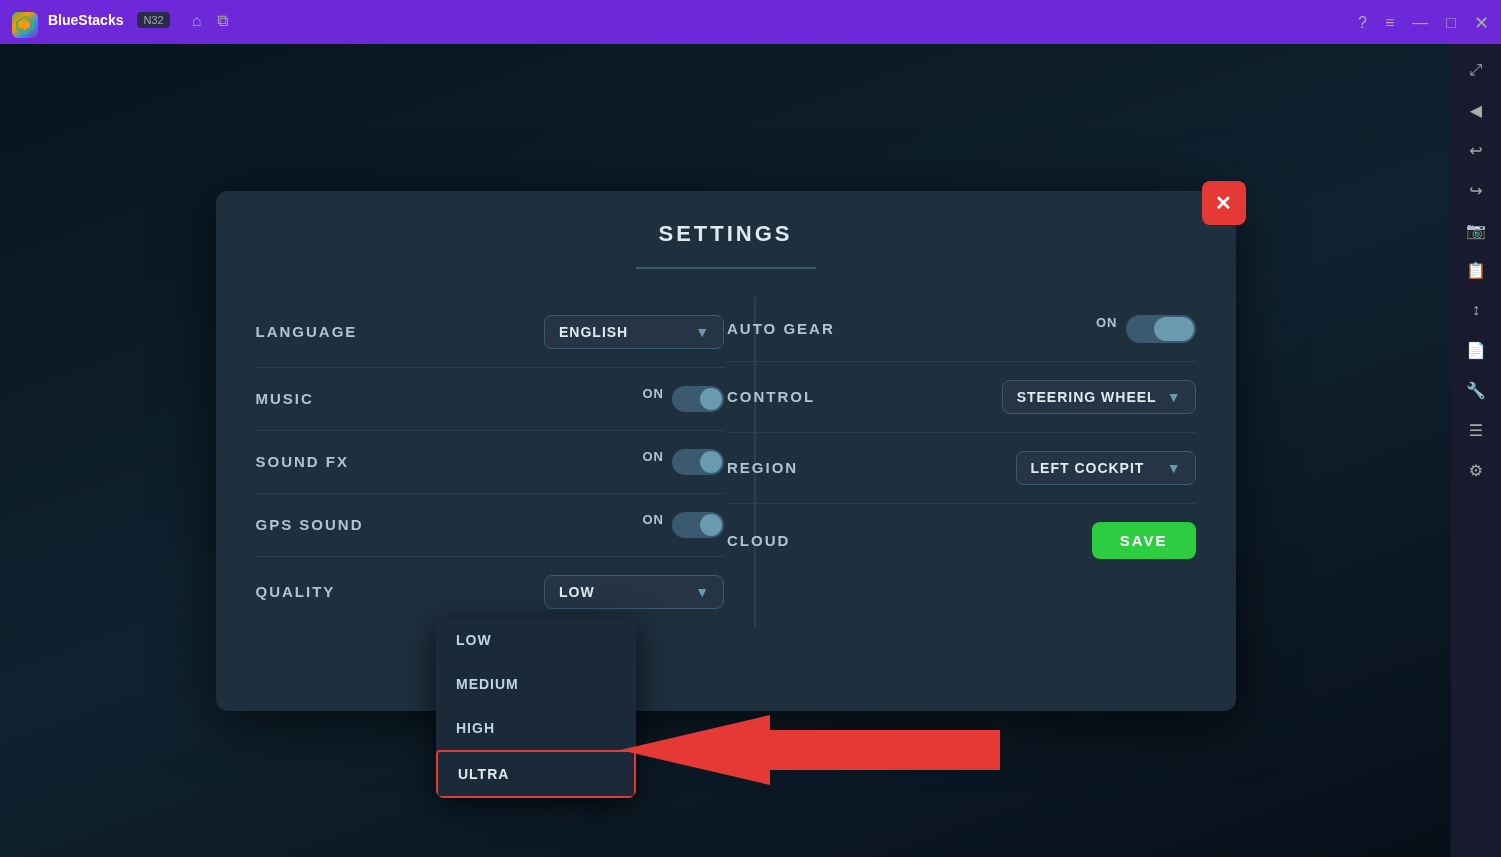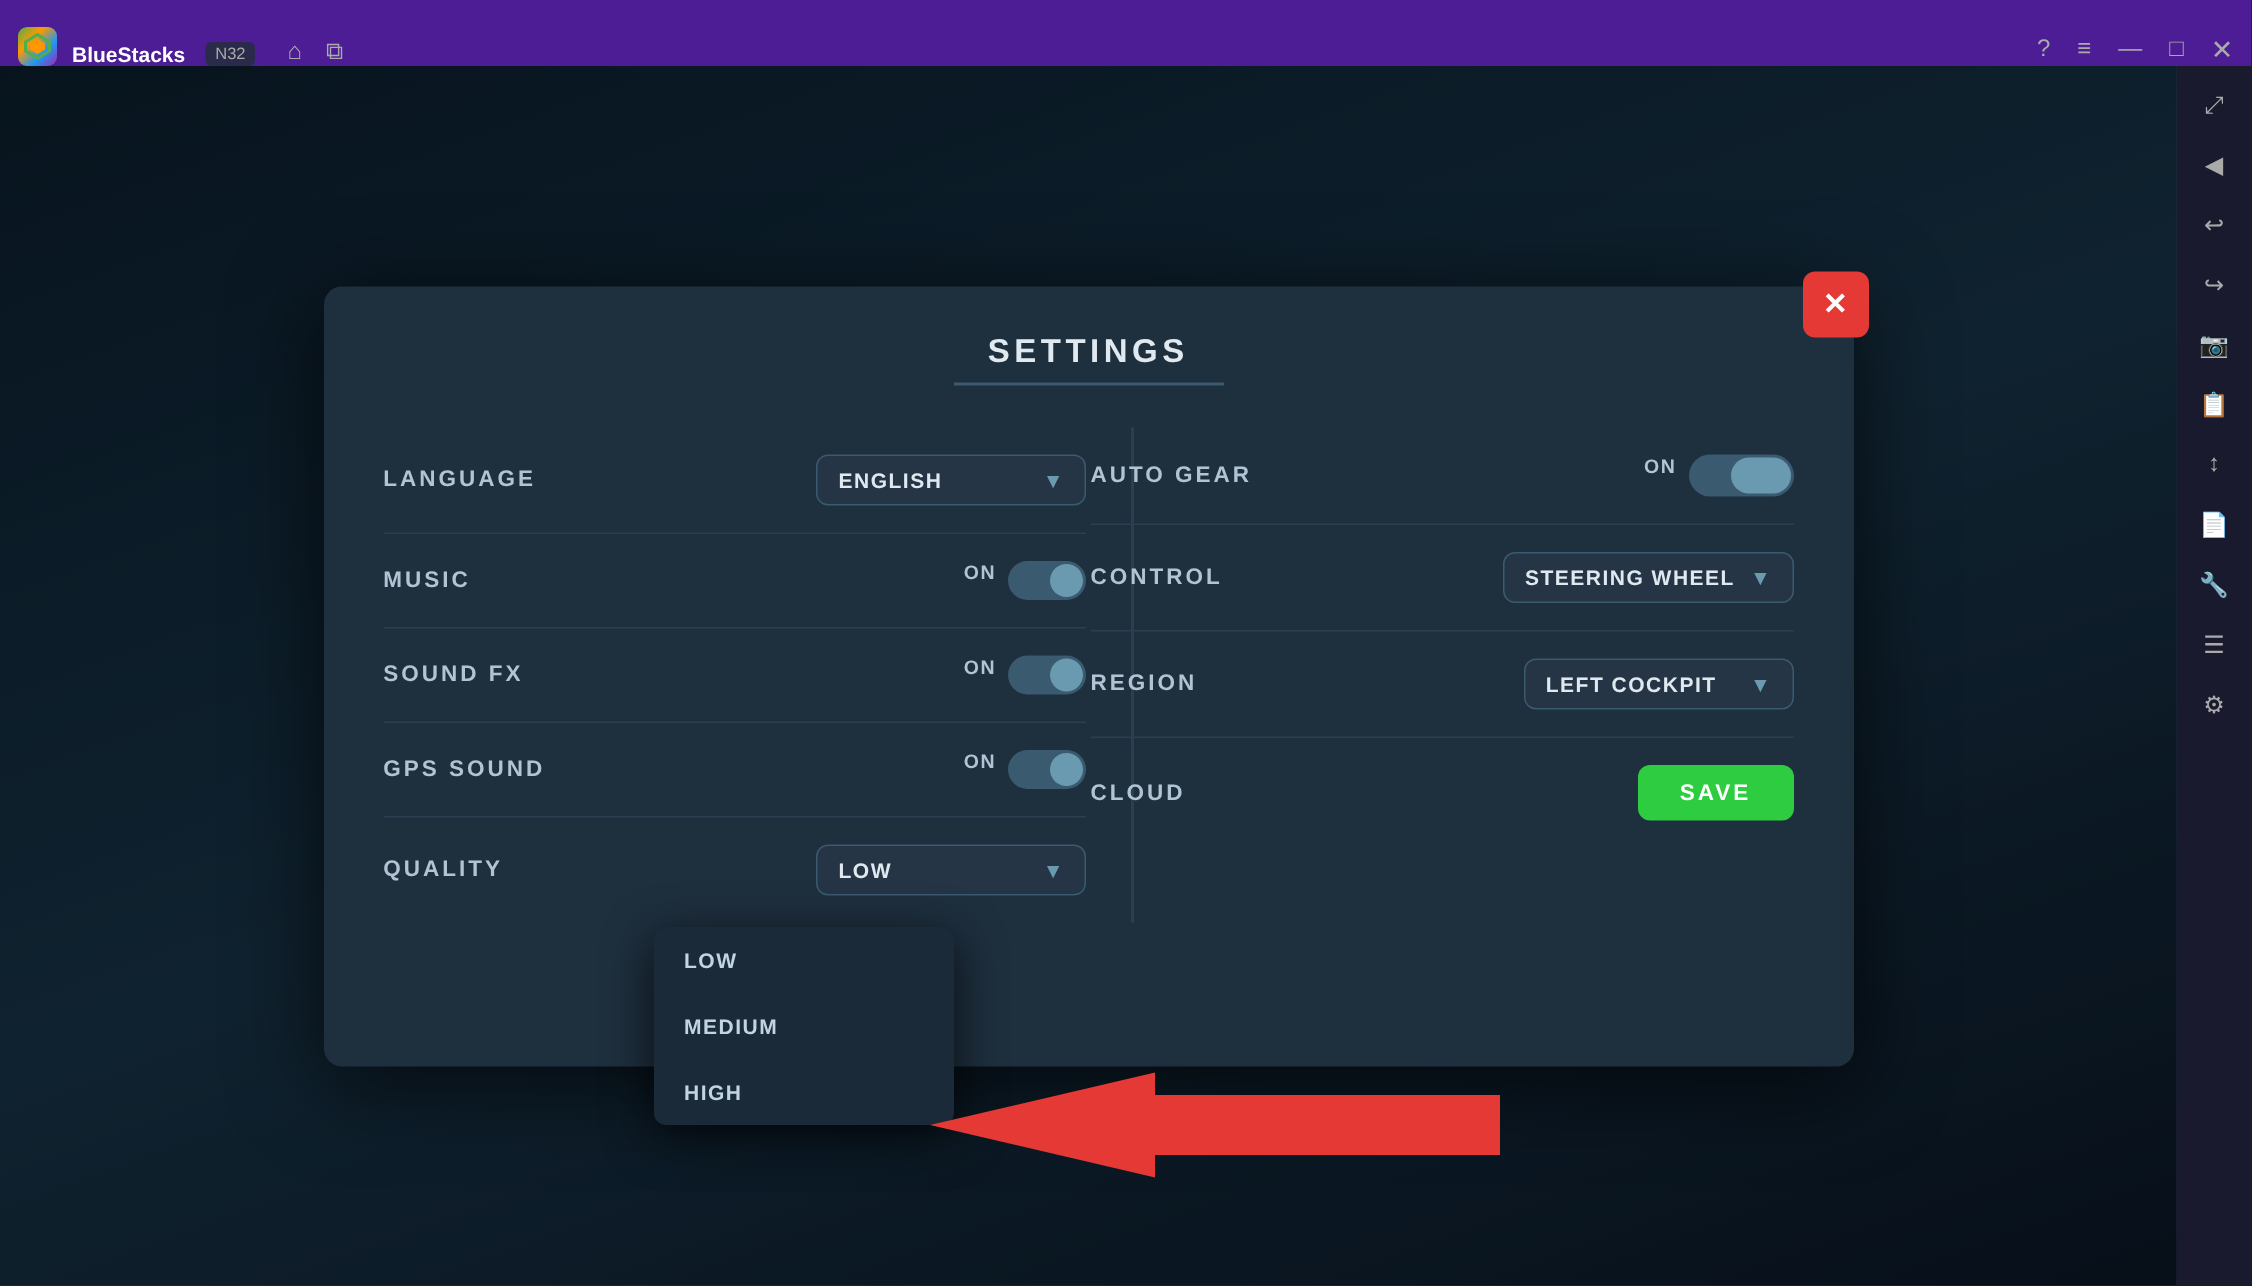--- a/index.html
+++ b/index.html
@@ -17,24 +17,24 @@
       position: absolute;
       inset: 0;
       background: linear-gradient(135deg, #0d1f2d 0%, #1a3a4a 40%, #0d2233 100%);
     }
 
     
     .topbar {
       position: absolute;
       top: 0; left: 0; right: 0;
       height: 44px;
-      background: #4c1d95;
-      display: flex;
-      align-items: flex-end;
-      padding: 0 12px;
+      background: #6d28d9;
+      display: flex;
+      align-items: flex-start;
+      padding: 12px 12px;
       gap: 10px;
       z-index: 100;
     }
     .topbar-logo {
       width: 26px; height: 26px;
       background: linear-gradient(135deg, #4CAF50, #FF9800, #2196F3, #9C27B0);
       border-radius: 6px;
       display: flex; align-items: center; justify-content: center;
       font-size: 10px; color: white; font-weight: bold;
     }
@@ -145,21 +145,21 @@
       color: white;
       font-weight: bold;
       z-index: 10;
     }
     .modal-title {
       text-align: center;
       color: #e0e8f0;
       font-size: 22px;
       font-weight: bold;
       letter-spacing: 3px;
-      margin-bottom: 8px;
+      margin-bottom: 20px;
     }
     .modal-title-underline {
       width: 180px;
       height: 2px;
       background: #3a5a70;
       margin: 0 auto 28px;
     }
 
     
     .settings-grid {
@@ -436,20 +436,21 @@
     </div>
   </div>
 </div>
 
 <div style="position:absolute; top:0; left:0; width:1501px; height:857px; pointer-events:none; z-index:400;">
   <div style="position:absolute; top:618px; left:436px; pointer-events:all;">
     <div style="background:#1a2a38; border-radius:8px; width:200px; overflow:hidden; box-shadow:0 8px 32px rgba(0,0,0,0.7);">
       <div class="dropdown-item">LOW</div>
       <div class="dropdown-item">MEDIUM</div>
       <div class="dropdown-item">HIGH</div>
+      <div class="dropdown-item selected" style="border:2px solid #e53935; border-radius:4px;">ULTRA</div>
     </div>
   </div>
 </div>
 
 <div style="position:absolute; top:710px; left:620px; z-index:500; pointer-events:none;">
   <svg width="380" height="80" viewBox="0 0 380 80">
 
     <polygon points="380,20 150,20 150,5 0,40 150,75 150,60 380,60" fill="#e53935"></polygon>
   </svg>
 </div>

